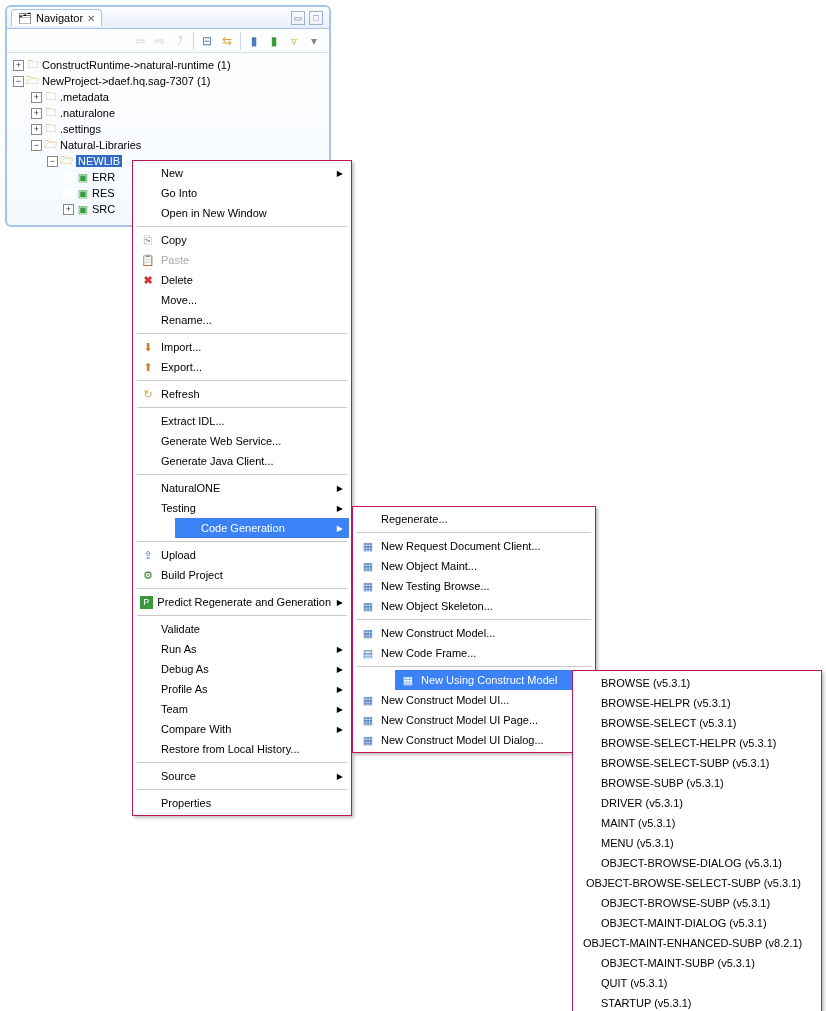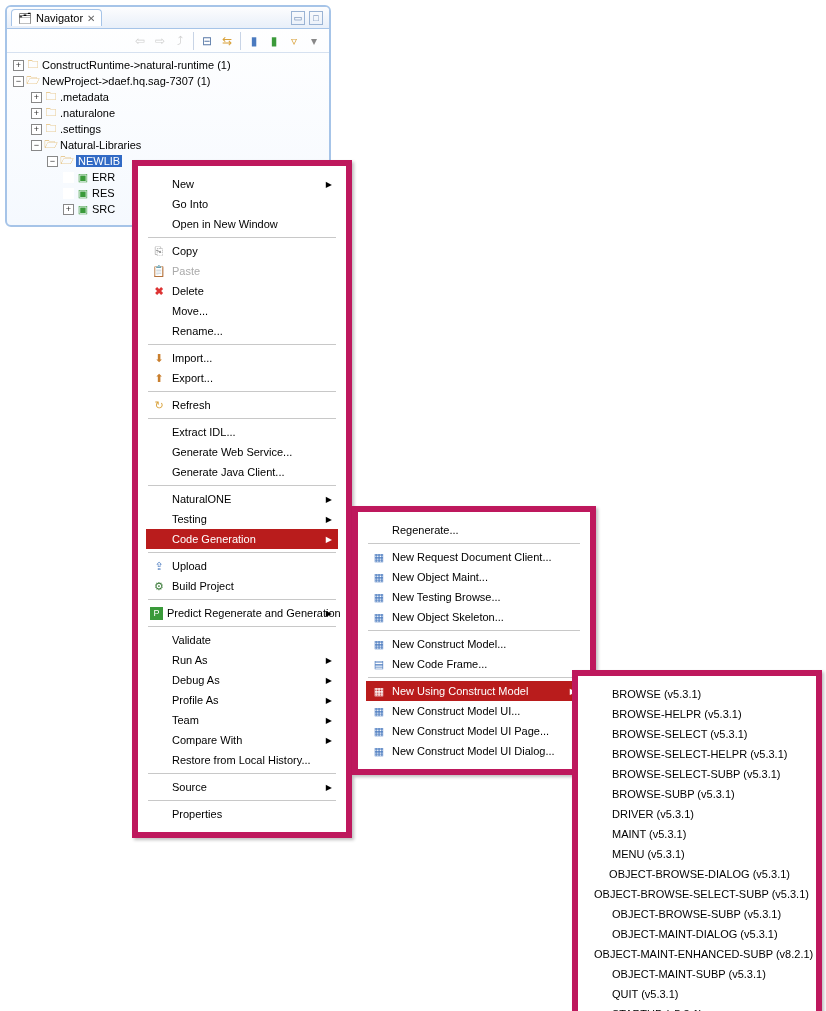--- a/index.html
+++ b/index.html
@@ -47,29 +47,29 @@
 .tw { display:inline-flex; width:11px; height:11px; border:1px solid #888; align-items:center; justify-content:center; font-size:9px; line-height:1; color:#333; background:#fff;}
 .tw.blank{border:none;}
 .spacer{display:inline-block;}
 .ficon{width:14px;height:12px;display:inline-flex;align-items:center;justify-content:center;font-size:11px;}
 .folder-closed{color:#d9a23c;}
 .folder-open{color:#d9a23c;}
 .proj{color:#d9a23c;}
 .green-folder{color:#3a9a3a;}
 .selected{background:#316ac5;color:#fff;padding:0 2px;}
 .menu {
-  position:absolute; background:#fff; border:6px solid #be185d;
+  position:absolute; background:#fff; border:1px solid #be185d;
   box-shadow: 2px 2px 3px rgba(0,0,0,0.25);
-  padding:8px;
+  padding:2px;
 }
 .menu.m1{left:132px; top:160px; width:220px;}
 .menu.m2{left:352px; top:506px; width:244px;}
 .menu.m3{left:572px; top:670px; width:250px;}
 .mitem{display:flex;align-items:center;height:20px;padding:0 18px 0 4px; position:relative;}
-.mitem.hover{background:#b91c1c;color:#fff;}
+.mitem.hover{background:#3b82f6;color:#fff;margin-left:40px;}
 .mitem .micon{width:18px;height:16px;display:inline-flex;align-items:center;justify-content:center;font-size:11px;margin-right:4px;}
 .mitem .lbl{flex:1; white-space:nowrap;}
 .mitem.has-sub::after{content:"▶";font-size:8px;position:absolute;right:6px;}
 .mitem.disabled{color:#aaa;}
 .msep{height:1px;background:#c8c8c8;margin:3px 2px;}
 .icon-copy{color:#888;}
 .icon-paste{color:#bbb;}
 .icon-del{color:#d33; font-weight:bold;}
 .icon-imp{color:#c97f2e;}
 .icon-exp{color:#c97f2e;}

